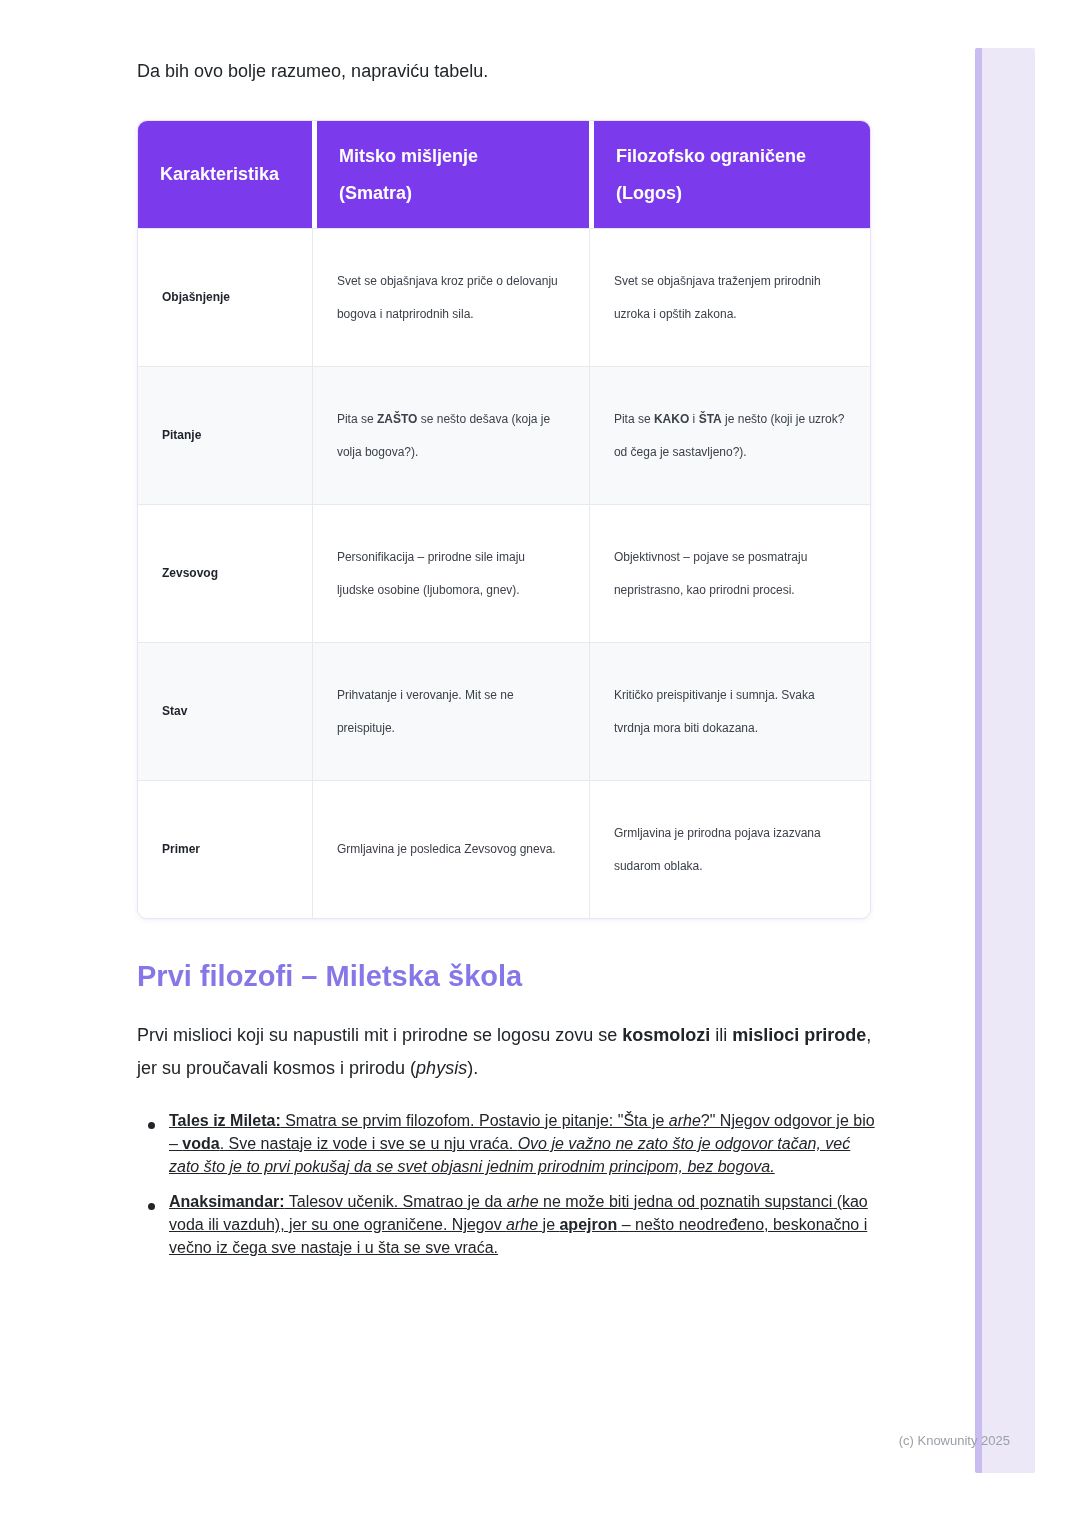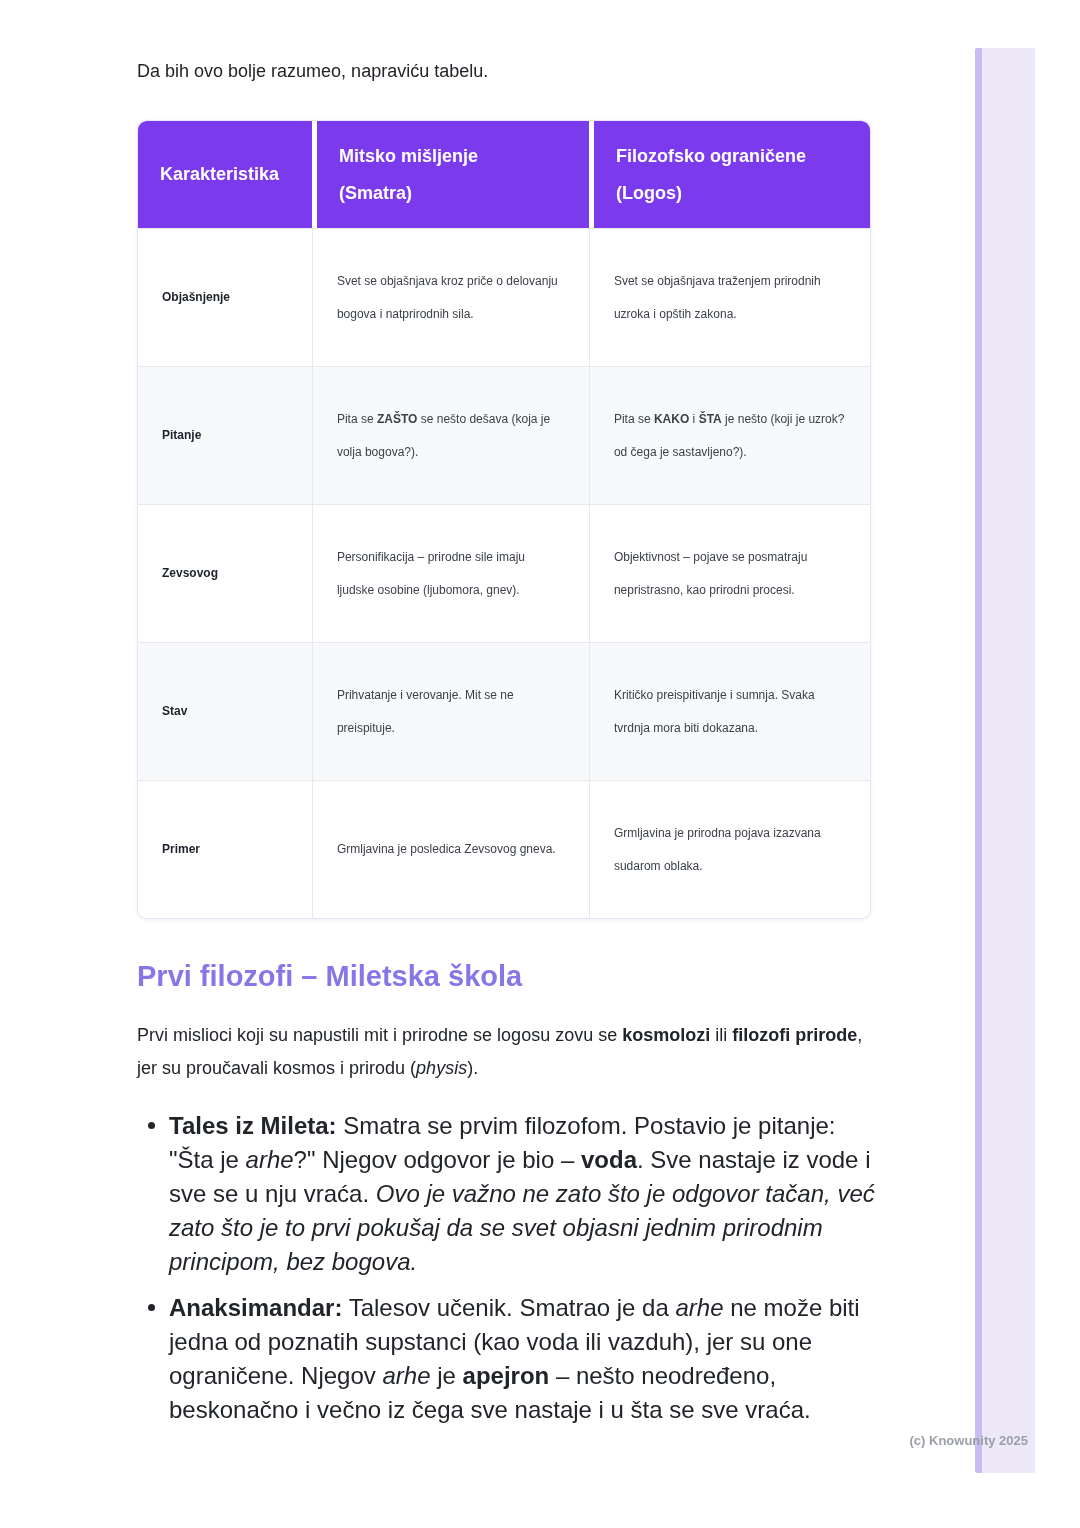--- a/index.html
+++ b/index.html
@@ -47,28 +47,28 @@
   tbody tr:nth-child(even) td { background:var(--stripe); }
   td.row-label { font-weight:700; color:var(--label); }
 
   .section-title { margin-top:40px; font-size:29px; line-height:34px;
     font-weight:700; color:var(--heading); }
 
   .section-para { margin-top:26px; font-size:18px; line-height:33px;
     color:var(--text); }
 
   ul.phil-list { margin-top:24px; list-style:none; padding-left:32px; }
-  ul.phil-list li { position:relative; font-size:24px; line-height:34px;
-    color:var(--text); }
+  ul.phil-list li { position:relative; font-size:16px; line-height:23px;
+    color:var(--text);text-decoration:underline; }
   ul.phil-list li + li { margin-top:12px; }
   ul.phil-list li::before { content:""; position:absolute; left:-21px; top:13px;
     width:7px; height:7px; border-radius:50%; background:var(--text); }
 
-  .watermark { position:absolute; top:1433px; right:52px; font-size:13px;
-    color:var(--muted); z-index:2;font-weight:bold; }
+  .watermark { position:absolute; top:1433px; right:70px; font-size:13px;
+    color:var(--muted); z-index:2; }
 
   b.run { font-weight:700; } i.run { font-style:italic; }
 </style>
 </head>
 <body>
 
 <div class="side-strip"></div>
 
 <div class="content">
 
@@ -122,21 +122,21 @@
           <td class="row-label">Primer</td>
           <td><span class="run">Grmljavina je posledica Zevsovog gneva.</span></td>
           <td><span class="run">Grmljavina je prirodna pojava izazvana sudarom oblaka.</span></td>
         </tr>
       </tbody>
     </table>
   </div>
 
   <h2 class="section-title">Prvi filozofi – Miletska škola</h2>
 
-  <p class="section-para"><span class="run">Prvi mislioci koji su napustili mit i prirodne se logosu zovu se </span><b class="run">kosmolozi</b><span class="run"> ili </span><b class="run">filozofi prirode</b><span class="run">, jer su proučavali kosmos i prirodu (</span><i class="run">physis</i><span class="run">).</span></p>
+  <p class="section-para"><span class="run">Prvi mislioci koji su napustili mit i prirodne se logosu zovu se </span><b class="run">kosmolozi</b><span class="run"> ili </span><b class="run">mislioci prirode</b><span class="run">, jer su proučavali kosmos i prirodu (</span><i class="run">physis</i><span class="run">).</span></p>
 
   <ul class="phil-list">
     <li><b class="run">Tales iz Mileta:</b><span class="run"> Smatra se prvim filozofom. Postavio je pitanje: "Šta je </span><i class="run">arhe</i><span class="run">?" Njegov odgovor je bio – </span><b class="run">voda</b><span class="run">. Sve nastaje iz vode i sve se u nju vraća. </span><i class="run">Ovo je važno ne zato što je odgovor tačan, već zato što je to prvi pokušaj da se svet objasni jednim prirodnim principom, bez bogova.</i></li>
     <li><b class="run">Anaksimandar:</b><span class="run"> Talesov učenik. Smatrao je da </span><i class="run">arhe</i><span class="run"> ne može biti jedna od poznatih supstanci (kao voda ili vazduh), jer su one ograničene. Njegov </span><i class="run">arhe</i><span class="run"> je </span><b class="run">apejron</b><span class="run"> – nešto neodređeno, beskonačno i večno iz čega sve nastaje i u šta se sve vraća.</span></li>
   </ul>
 
 </div>
 
 <div class="watermark">(c) Knowunity 2025</div>
 

